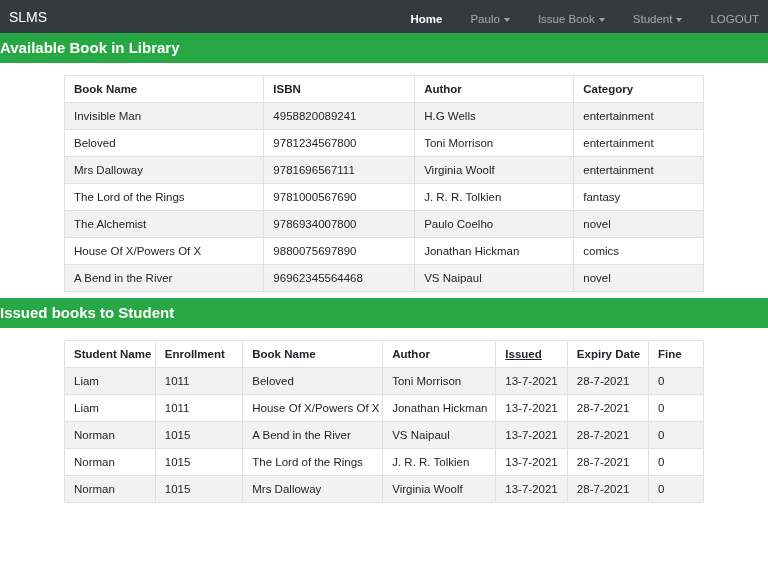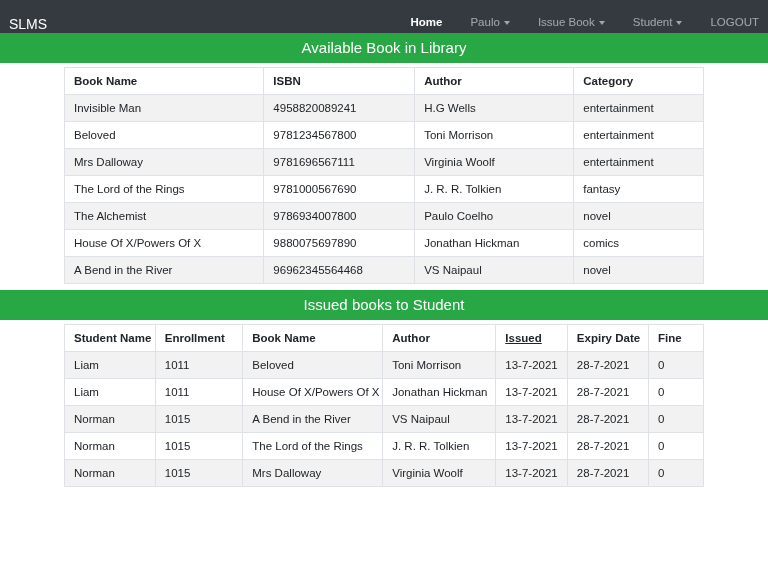--- a/index.html
+++ b/index.html
@@ -8,23 +8,23 @@
     width: 768px; height: 576px;
     background: #ffffff;
     font-family: "Liberation Sans", sans-serif;
     overflow: hidden;
   }
   
   .navbar {
     height: 33px;
     background: #343a40;
     display: flex;
-    align-items: flex-start;
+    align-items: flex-end;
     justify-content: space-between;
-    padding: 16px 9px;
+    padding: 8px 9px;
   }
   .brand { color: #ffffff; font-size: 14px; cursor: pointer; }
   .nav-links { display: flex; align-items: center; gap: 16px; }
   .nav-link {
     font-size: 11.5px;
     color: rgba(255,255,255,0.55);
     cursor: pointer;
     text-decoration: none;
     display: flex;
     align-items: center;
@@ -39,32 +39,32 @@
     border-left: 3.5px solid transparent;
     border-right: 3.5px solid transparent;
     border-top: 4px solid rgba(255,255,255,0.55);
     margin-top: 2px;
   }
   
   .banner {
     height: 30px;
     background: #28a745;
     color: #ffffff;
-    text-align: center;
+    text-align: left;
     line-height: 30px;
     font-size: 15px;
-    font-weight: normal;
+    font-weight: bold;
   }
   .banner.second { margin-top: 6px; }
   
   .container { width: 640px; margin: 0 auto; }
   table {
     width: 100%;
     border-collapse: collapse;
-    margin-top: 4px;
+    margin-top: 12px;
     font-size: 11.5px;
     color: #212529;
     table-layout: fixed;
   }
   th, td {
     border: 1px solid #dee2e6;
     padding: 0 9px;
     height: 27px;
     text-align: left;
     overflow: hidden;

